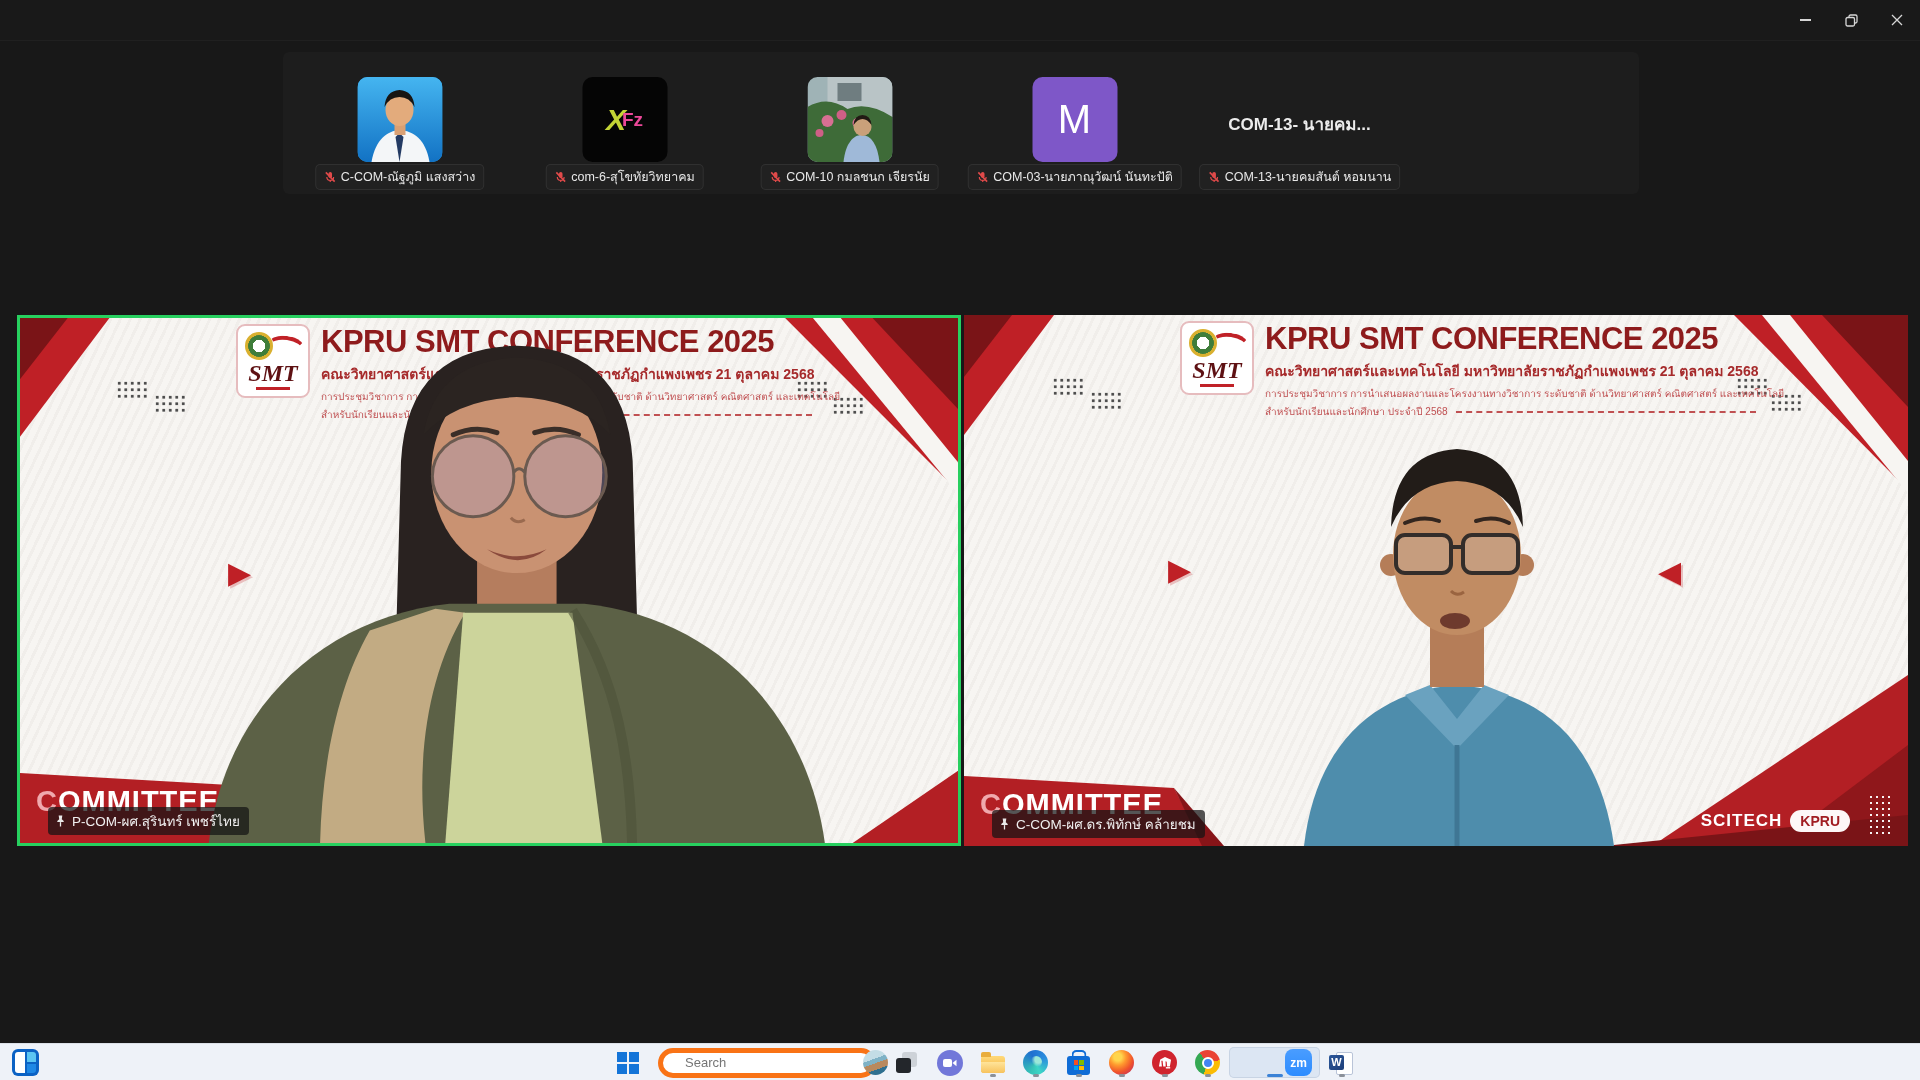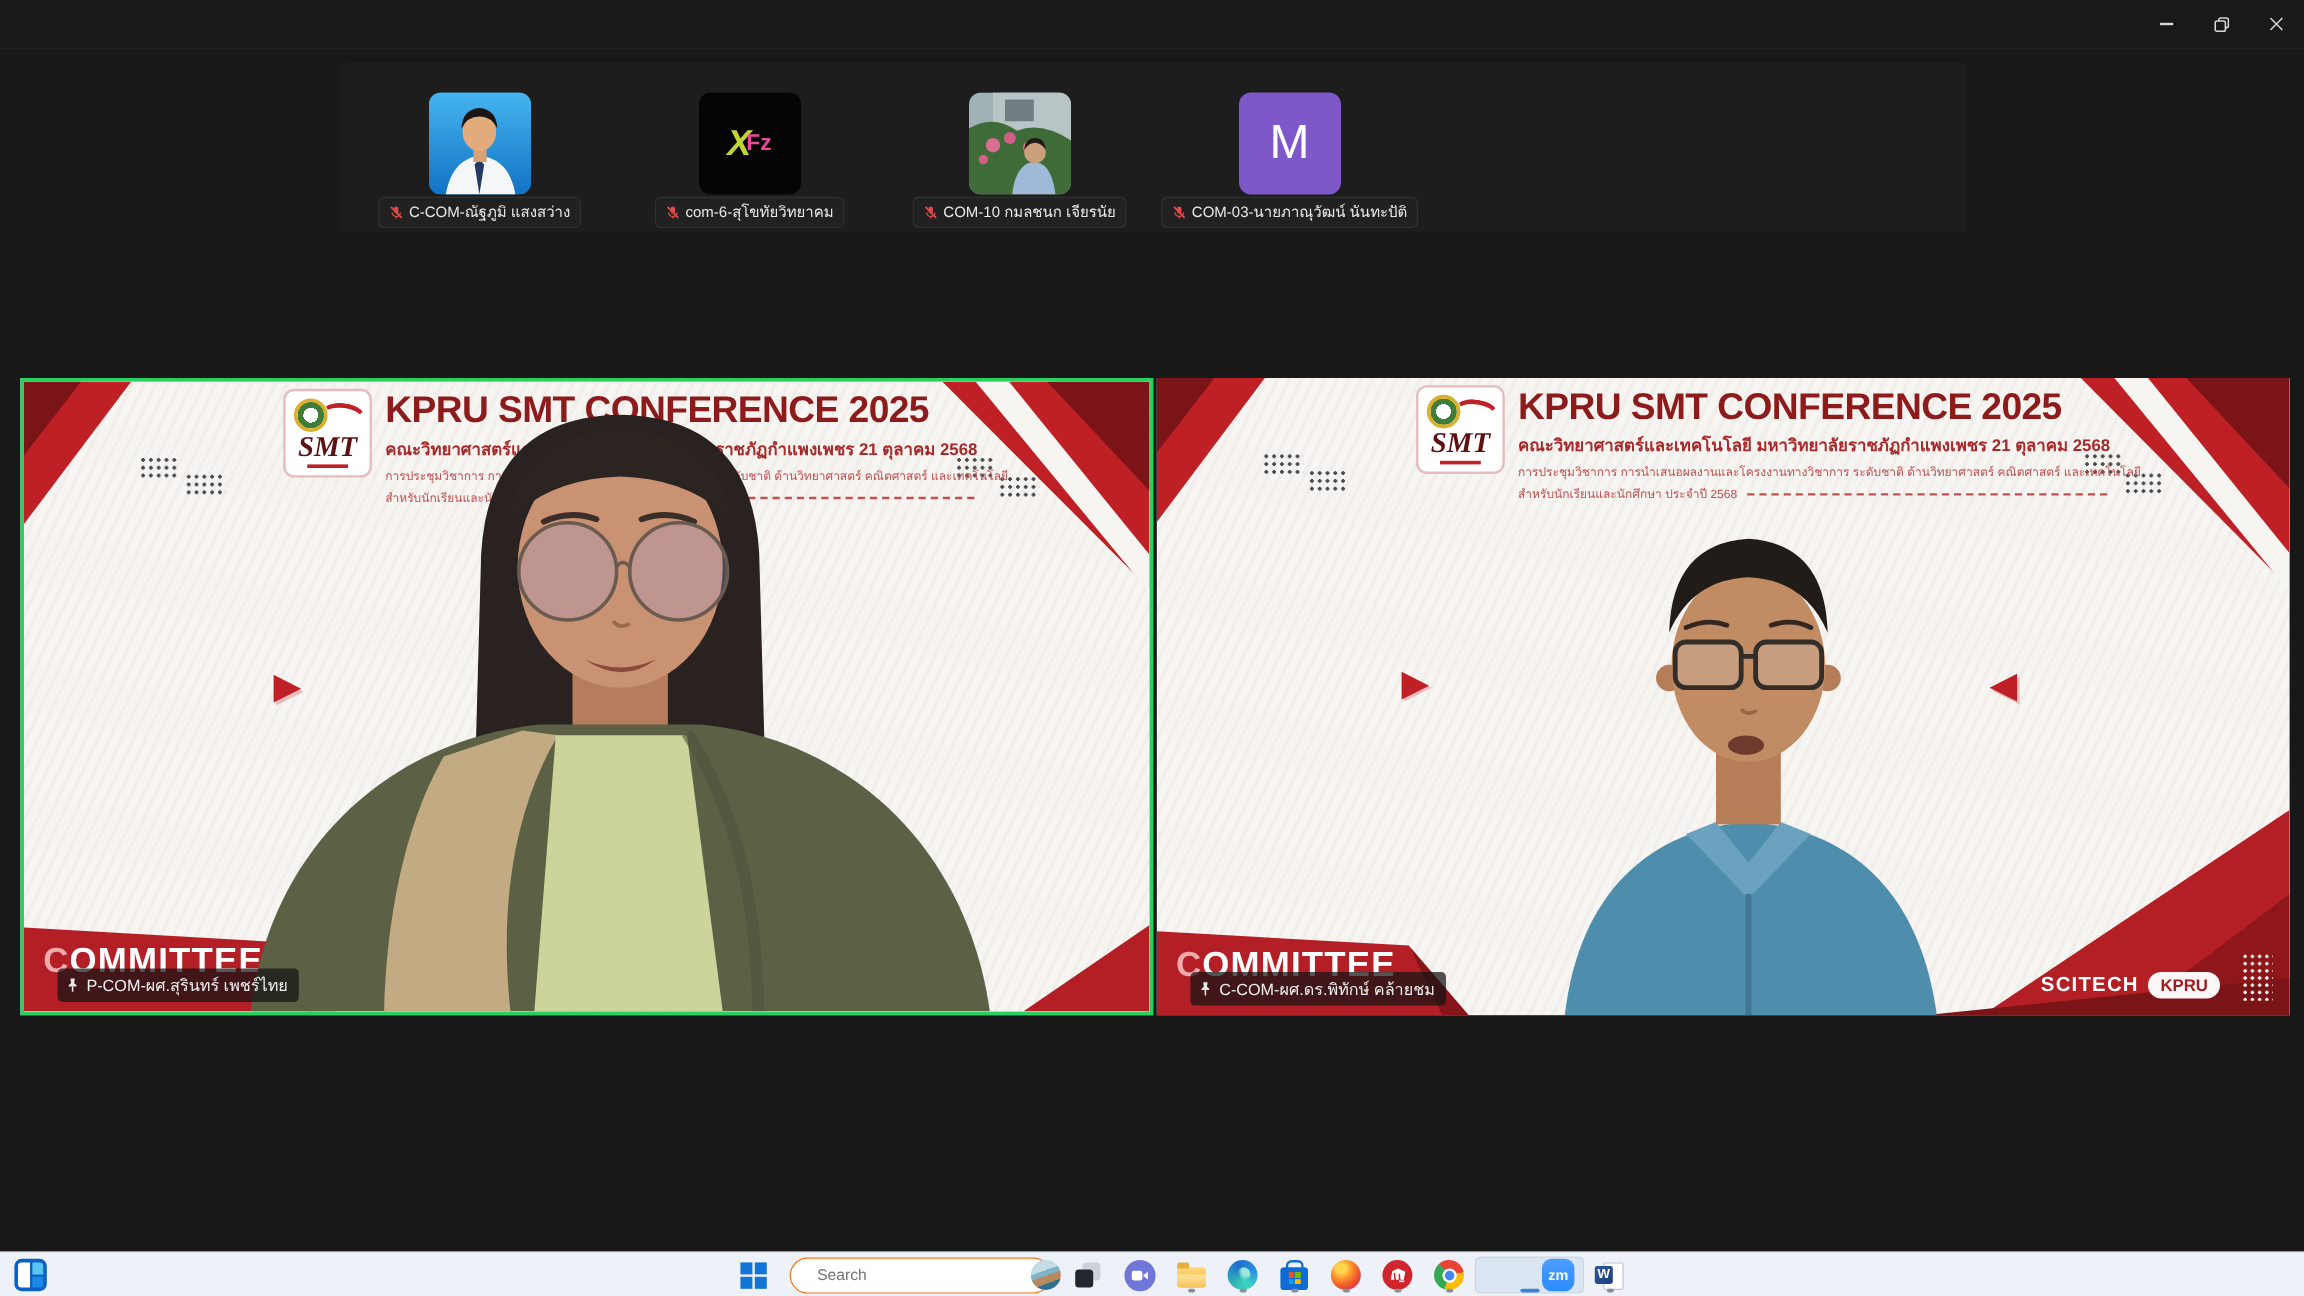--- a/index.html
+++ b/index.html
@@ -82,21 +82,21 @@
   .widgets .wr i:first-child{background:#5bc5f2;border-radius:0 3px 0 0;}
   .widgets .wr i:last-child{background:#1e88e5;border-radius:0 0 3px 0;}
   .tb-center{position:absolute;left:606px;top:3px;display:flex;align-items:center;height:31px;}
   .tb-item{width:43px;height:31px;display:flex;align-items:center;justify-content:center;position:relative;border-radius:5px;}
   .tb-item.active{background:#dce6f3;box-shadow:inset 0 0 0 1px #c8d4e4;padding-left:48px;}
   .run::after{content:"";position:absolute;bottom:1px;left:50%;transform:translateX(-50%);
               width:6px;height:3px;border-radius:2px;background:#8a9099;}
   .active.run::after{width:16px;background:#3b82d6;}
   .win{width:22px;height:22px;position:relative;}
   .win i{position:absolute;width:10px;height:10px;background:#1374d8;}
-  .search{width:218px;height:30px;background:#fff;border:1px solid #f97316;border-radius:16px;
+  .search{width:218px;height:30px;background:#fff;border:5px solid #f97316;border-radius:16px;
           display:flex;align-items:center;padding:0 3px 0 12px;margin:0 9px;box-sizing:border-box;}
   .search input{border:none;outline:none;flex:1;font-size:13px;color:#555;background:transparent;
                 font-family:"Liberation Sans",sans-serif;}
   .bing{width:25px;height:25px;border-radius:50%;flex:none;
         background:linear-gradient(160deg,#c3dde6 0 38%,#7fb2c6 38% 52%,#b8895e 52% 72%,#2f6f8f 72%);}
   .tv{width:21px;height:21px;position:relative;}
   .tv .back{position:absolute;right:0;top:0;width:15px;height:15px;background:#cdd2d8;border-radius:3px;}
   .tv .front{position:absolute;left:0;bottom:0;width:15px;height:15px;background:#23262b;border-radius:3px;}
   .teams{width:26px;height:26px;border-radius:50%;background:#7177d9;display:flex;align-items:center;justify-content:center;}
   .folder{width:24px;height:17px;background:linear-gradient(#ffd978,#f2b244);border-radius:2px 3px 3px 3px;position:relative;margin-top:4px;}
@@ -229,20 +229,32 @@
       <svg width="12" height="12" viewBox="0 0 12 12">
         <rect x="4.2" y="1" width="3.6" height="6" rx="1.8" fill="#e04a4a"></rect>
         <path d="M2.6 6 a3.4 3.4 0 0 0 6.8 0" stroke="#e04a4a" stroke-width="1.2" fill="none"></path>
         <line x1="6" y1="9.4" x2="6" y2="11" stroke="#e04a4a" stroke-width="1.2"></line>
         <line x1="1.6" y1="1.4" x2="10.4" y2="10.6" stroke="#e04a4a" stroke-width="1.6"></line>
       </svg>
       <span>COM-03-นายภาณุวัฒน์ นันทะปัติ</span>
     </div>
   </div>
 
+  <div class="p-tile" style="left:904px">
+    <div class="p-noname">COM-13- นายคม...</div>
+    <div class="p-label">
+      <svg width="12" height="12" viewBox="0 0 12 12">
+        <rect x="4.2" y="1" width="3.6" height="6" rx="1.8" fill="#e04a4a"></rect>
+        <path d="M2.6 6 a3.4 3.4 0 0 0 6.8 0" stroke="#e04a4a" stroke-width="1.2" fill="none"></path>
+        <line x1="6" y1="9.4" x2="6" y2="11" stroke="#e04a4a" stroke-width="1.2"></line>
+        <line x1="1.6" y1="1.4" x2="10.4" y2="10.6" stroke="#e04a4a" stroke-width="1.6"></line>
+      </svg>
+      <span>COM-13-นายคมสันต์ หอมนาน</span>
+    </div>
+  </div>
 
 </div>
 
 <div class="video-tile" id="video-left">
   <svg class="bgshapes" viewBox="0 0 944 531" preserveAspectRatio="none">
     <polygon points="0,0 90,0 0,120" fill="#bf2026"></polygon>
     <polygon points="0,0 48,0 0,62" fill="#7a1417"></polygon>
     <polygon points="944,0 944,175 770,0" fill="#bf2026"></polygon>
     <polygon points="944,0 944,92 858,0" fill="#7a1417"></polygon>
     <polygon points="798,0 826,0 944,146 944,178" fill="#f7f5f2"></polygon>

